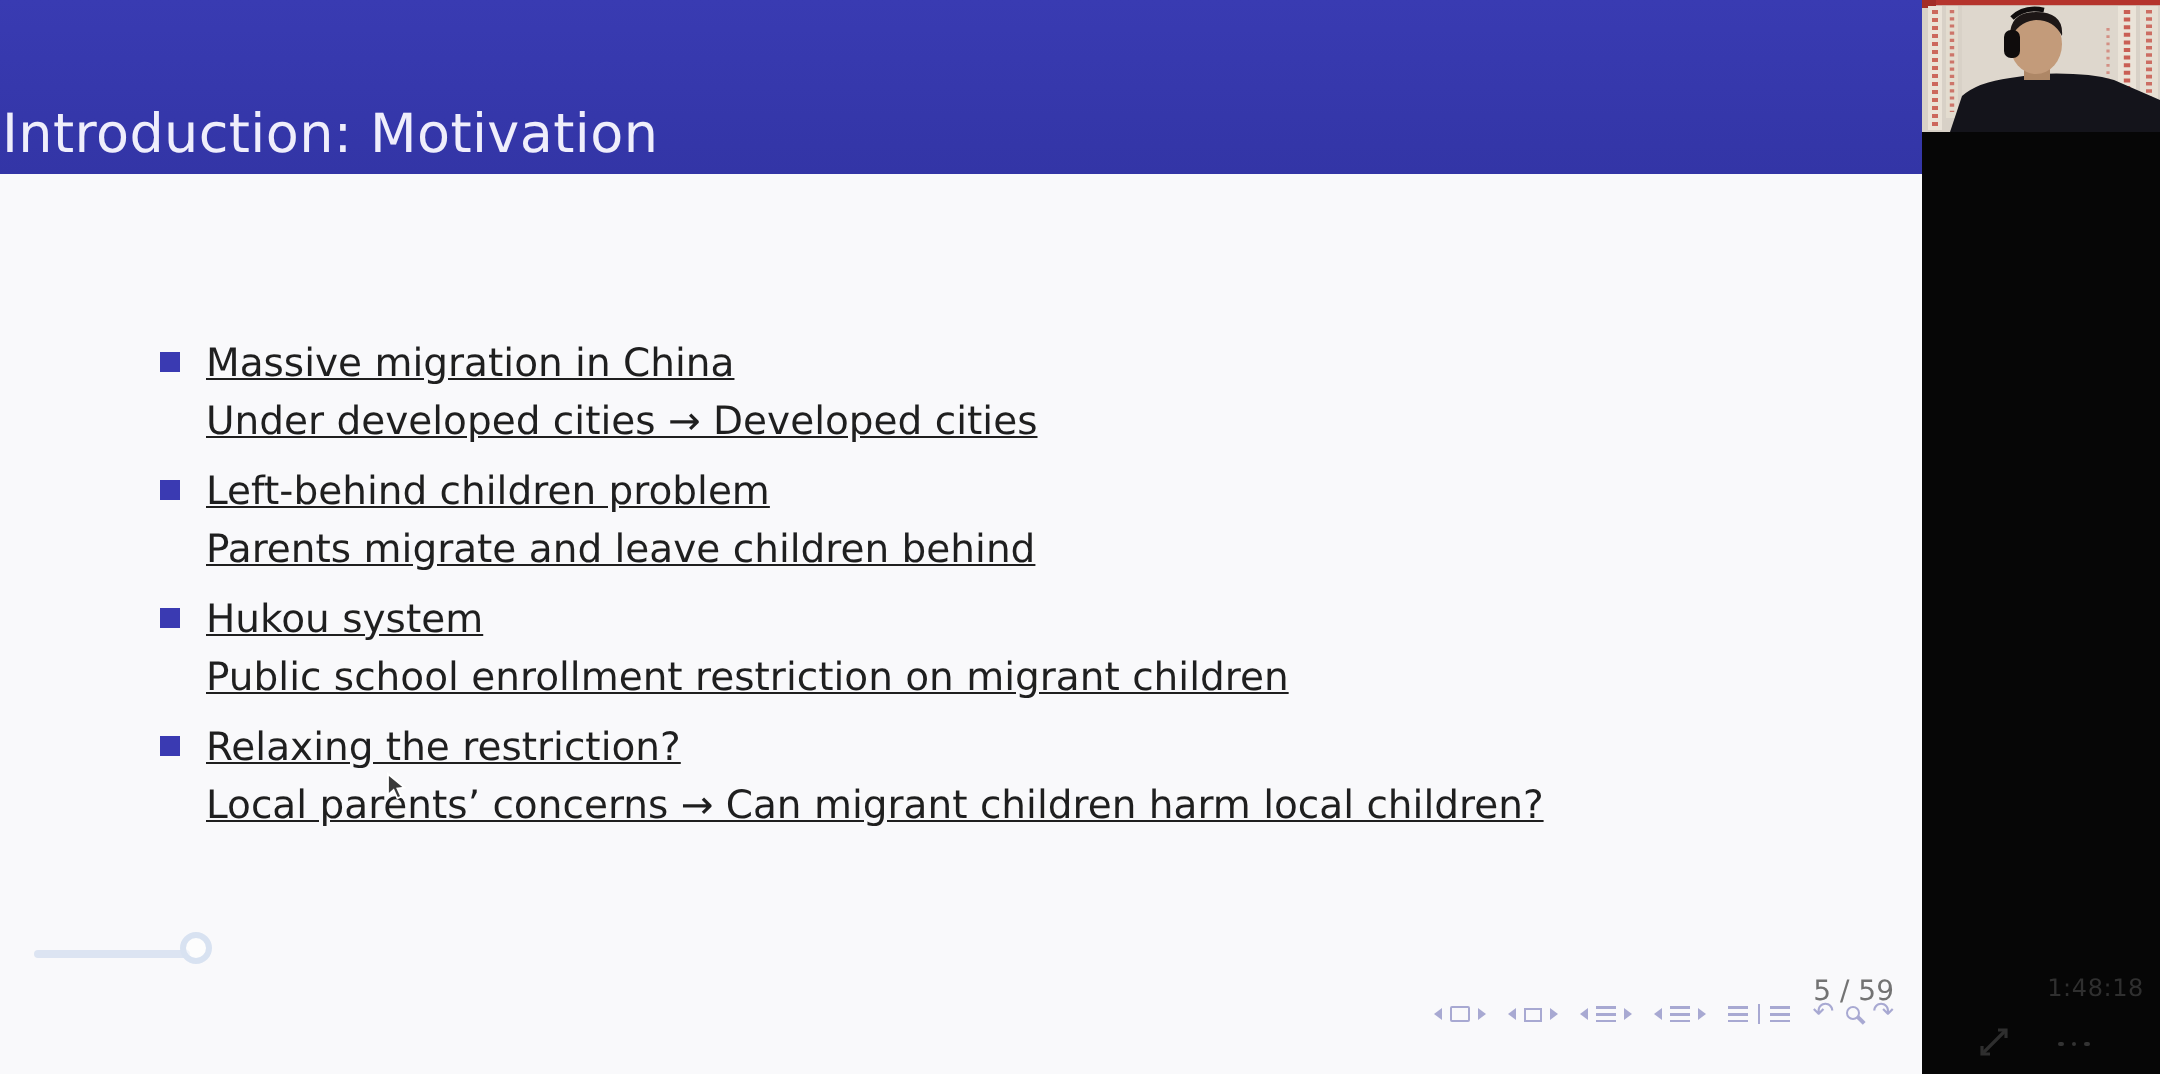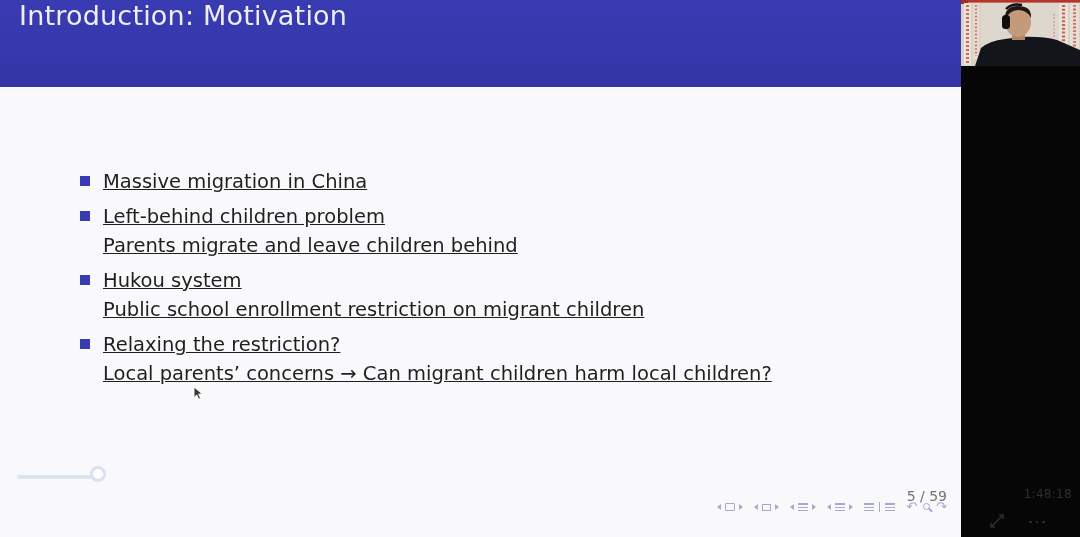--- a/index.html
+++ b/index.html
@@ -11,21 +11,21 @@
     --text-dark:#1f1f1f;
   }
   *{margin:0;padding:0;box-sizing:border-box;}
   html,body{width:1080px;height:537px;overflow:hidden;background:#000;}
   body{font-family:"DejaVu Sans","Liberation Sans",sans-serif;position:relative;}
 
   
   .slide{position:absolute;left:0;top:0;width:961px;height:537px;background:var(--slide-bg);overflow:hidden;}
   .slide-header{position:absolute;left:0;top:0;width:100%;height:87px;
     background:linear-gradient(180deg,#393bb2 0%,#3335a6 100%);
-    display:flex;align-items:flex-start;padding:0 0 4px 19px;}
+    display:flex;align-items:flex-end;padding:0 0 4px 1px;}
   .slide-title{color:#efeefb;font-size:27px;font-weight:400;letter-spacing:.2px;}
 
   .bullet-list{position:absolute;left:103px;top:167px;list-style:none;font-size:19.5px;color:var(--text-dark);text-decoration:underline;}
   .bullet-item{position:relative;line-height:29px;margin-bottom:6px;}
   .bullet-sq{position:absolute;left:-23px;top:9px;width:10px;height:10px;background:var(--bullet-blue);}
 
   
   .seek-track{position:absolute;left:17px;top:475px;width:78px;height:4px;border-radius:2px;background:#dce4f2;}
   .seek-knob{position:absolute;left:90px;top:466px;width:16px;height:16px;border-radius:50%;border:3px solid #d8e2f1;background:rgba(255,255,255,.6);}
 
@@ -64,20 +64,21 @@
 <div class="slide">
 
   <div class="slide-header">
     <span class="slide-title">Introduction: Motivation</span>
   </div>
 
   <ul class="bullet-list">
     <li class="bullet-item">
       <span class="bullet-sq"></span>
       <div>Massive migration in China</div>
+      <div>Under developed cities → Developed cities</div>
     </li>
     <li class="bullet-item">
       <span class="bullet-sq"></span>
       <div>Left-behind children problem</div>
       <div>Parents migrate and leave children behind</div>
     </li>
     <li class="bullet-item">
       <span class="bullet-sq"></span>
       <div>Hukou system</div>
       <div>Public school enrollment restriction on migrant children</div>

